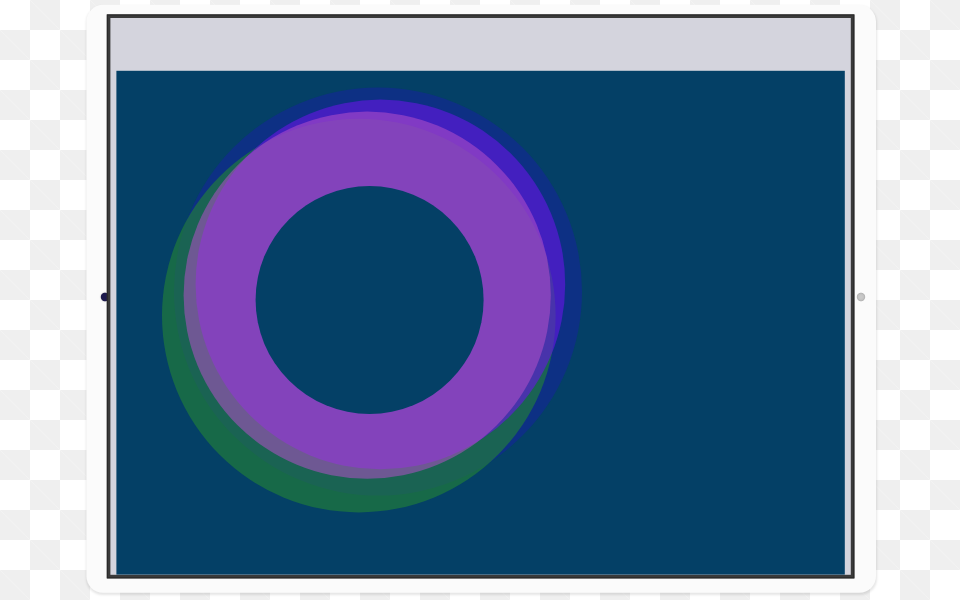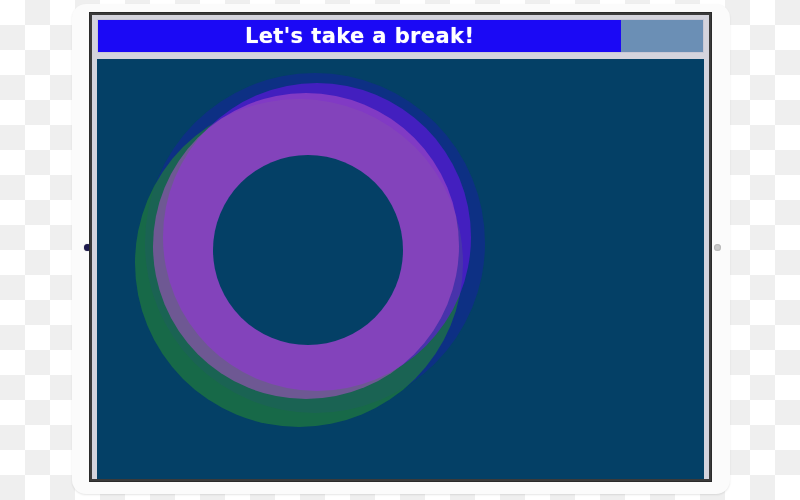--- a/index.html
+++ b/index.html
@@ -167,24 +167,20 @@
 <div id="app">
 
   <div id="device-bezel">
 
     <span class="bezel-dot" id="bezel-dot-left"></span>
     <span class="bezel-dot" id="bezel-dot-right"></span>
 
     <div id="screen-frame">
       <div id="screen">
 
-        <div id="progress-bar" style="background: rgb(107, 143, 181);">
-          <div id="progress-fill" style="width: 86.5%; background: rgb(27, 9, 245);"></div>
-          <div id="progress-label" style="color: rgb(255, 255, 255); padding-right: 13.5%;">Let's take a break!</div>
-        </div>
 
         <div id="canvas-area">
           <div class="ring-circle" id="ring-layer-0"></div>
           <div class="ring-circle" id="ring-layer-1"></div>
           <div class="ring-circle" id="ring-layer-2"></div>
           <div class="ring-circle" id="ring-layer-3"></div>
           <div class="ring-circle" id="ring-hole"></div>
         </div>
 
       </div>

